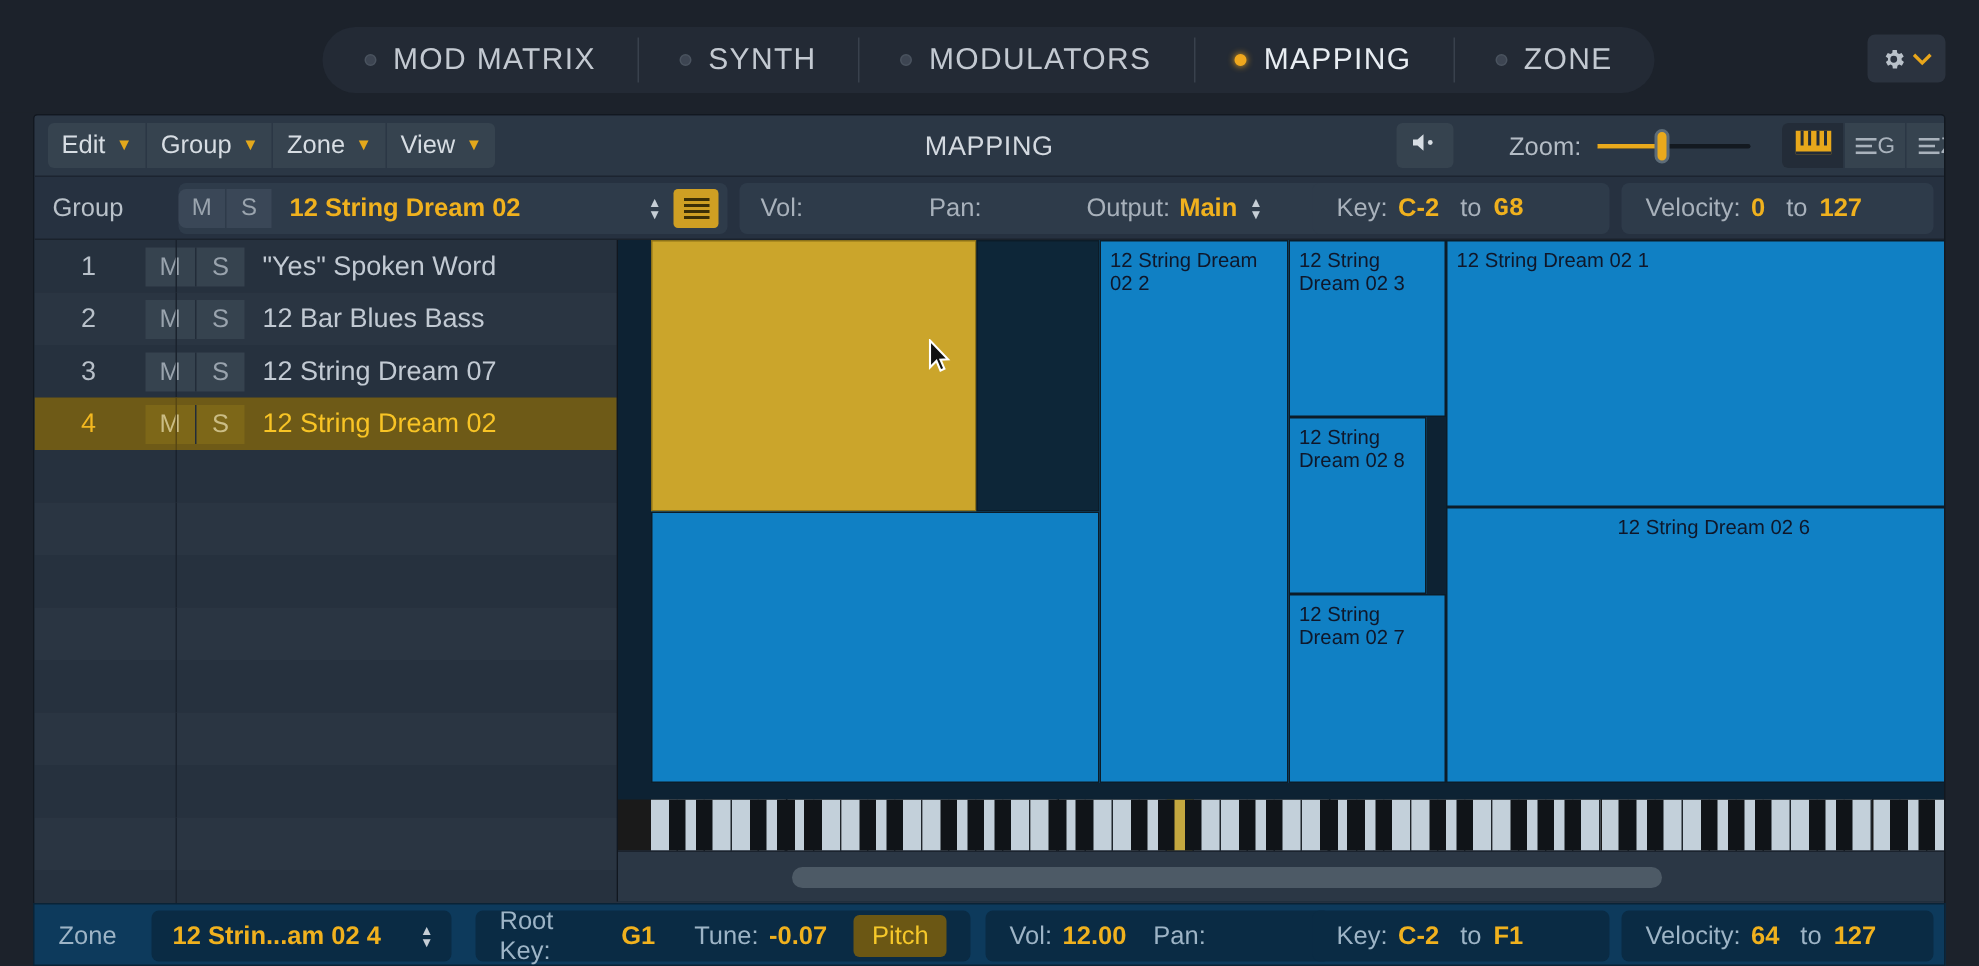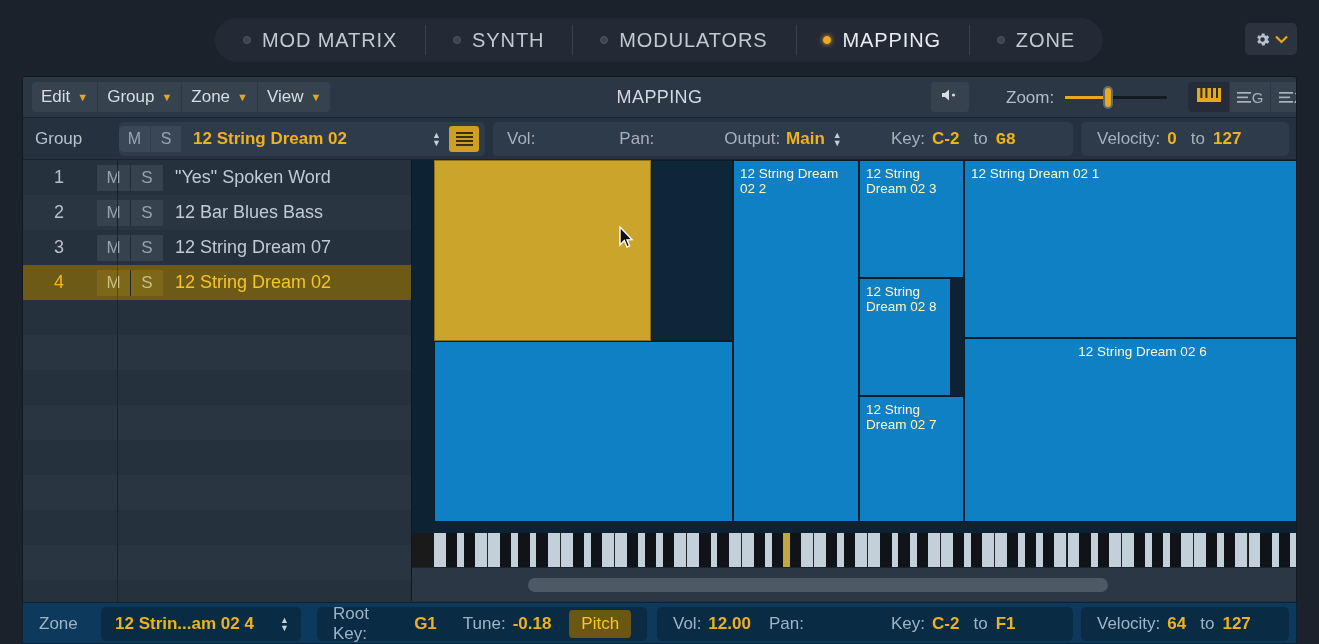--- a/index.html
+++ b/index.html
@@ -180,21 +180,21 @@
   
   .canvas {
     position: absolute; left: 389px; top: 0; right: 0; height: 441px;
     background: #0d2233;
     overflow: hidden;
   }
   .zone {
     position: absolute;
     background: #1080c4;
     border: 1px solid #0c1c28;
-    color: #fef9c3; font-size: 13.5px; line-height: 15px;
+    color: #0f172a; font-size: 13.5px; line-height: 15px;
     padding: 5px 5px 0 6px;
     overflow: hidden;
   }
   .zone.sel {
     background: #cba52b;
     border-color: #8d7219;
     color: #4a3c09;
   }
   .zone.dark { background: #0d2638; border-color: #0c1c28; }
 
@@ -575,21 +575,21 @@
     <span class="stepper" style="position:absolute;right:12px;">
       <span>▲</span>
         <span>▼</span>
     </span>
   </div>
 
   <div class="sfield" style="left:294px;width:330px;padding:0 16px;">
     <span class="slbl">Root Key:</span>
     <span class="sval" style="margin-left:7px;">G1</span>
     <span class="slbl" style="margin-left:26px;">Tune:</span>
-    <span class="sval" style="margin-left:7px;">-0.18</span>
+    <span class="sval" style="margin-left:7px;">-0.07</span>
     <span class="pitchbtn" style="margin-left:18px;">Pitch</span>
   </div>
 
   <div class="sfield" style="left:634px;width:230px;padding:0 16px;">
     <span class="slbl">Vol:</span>
     <span class="sval" style="margin-left:7px;">12.00</span>
     <span class="slbl" style="margin-left:18px;">Pan:</span>
     <span class="sval" style="margin-left:7px;min-width:40px;"></span>
   </div>
 

